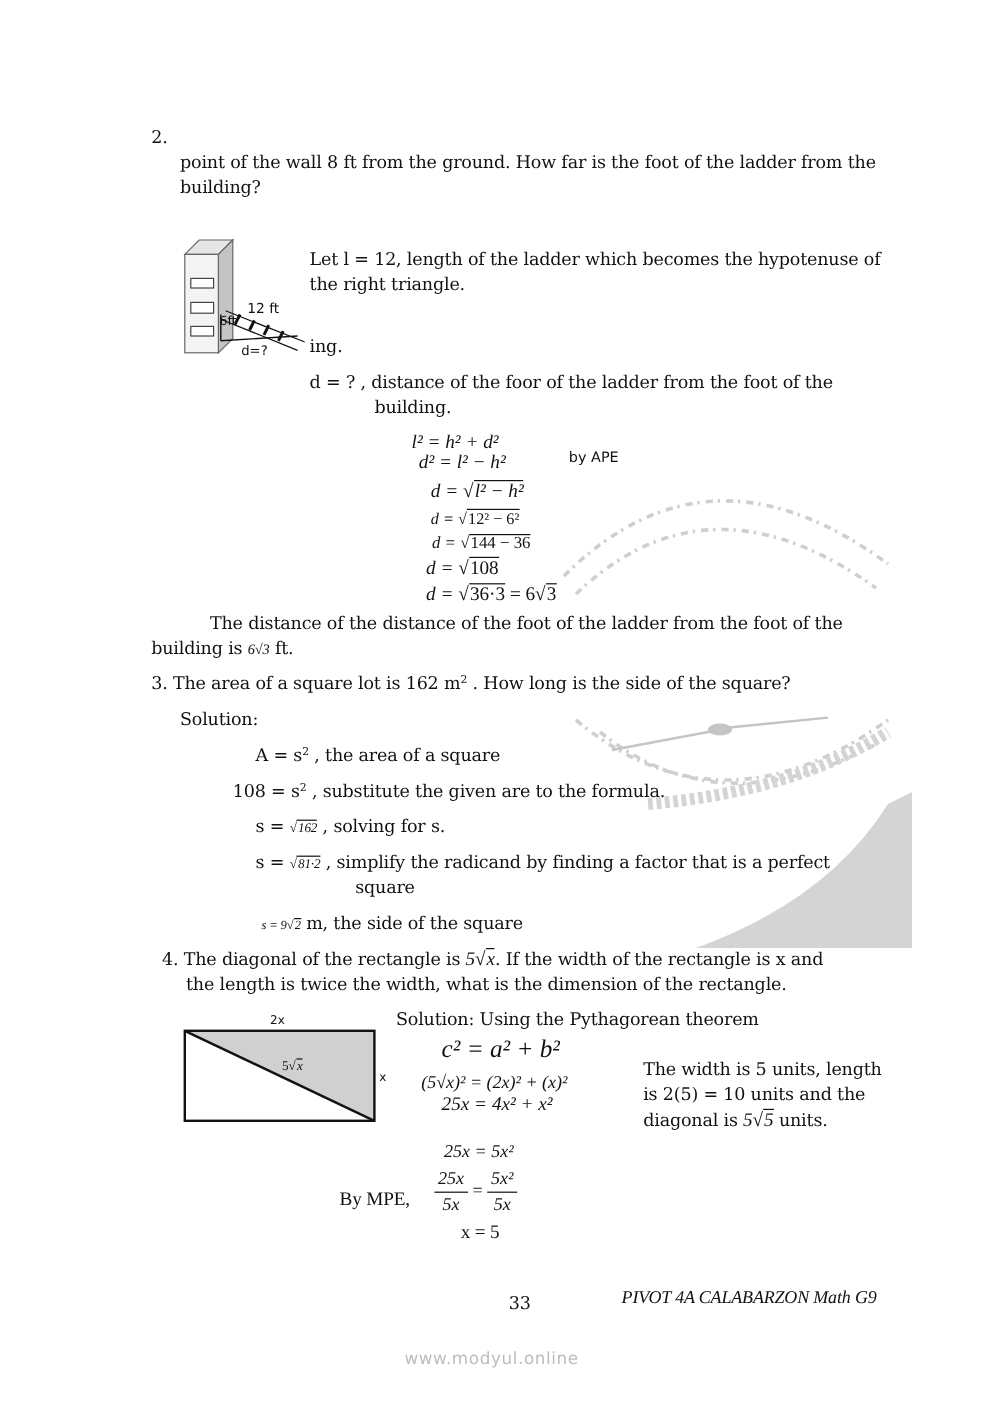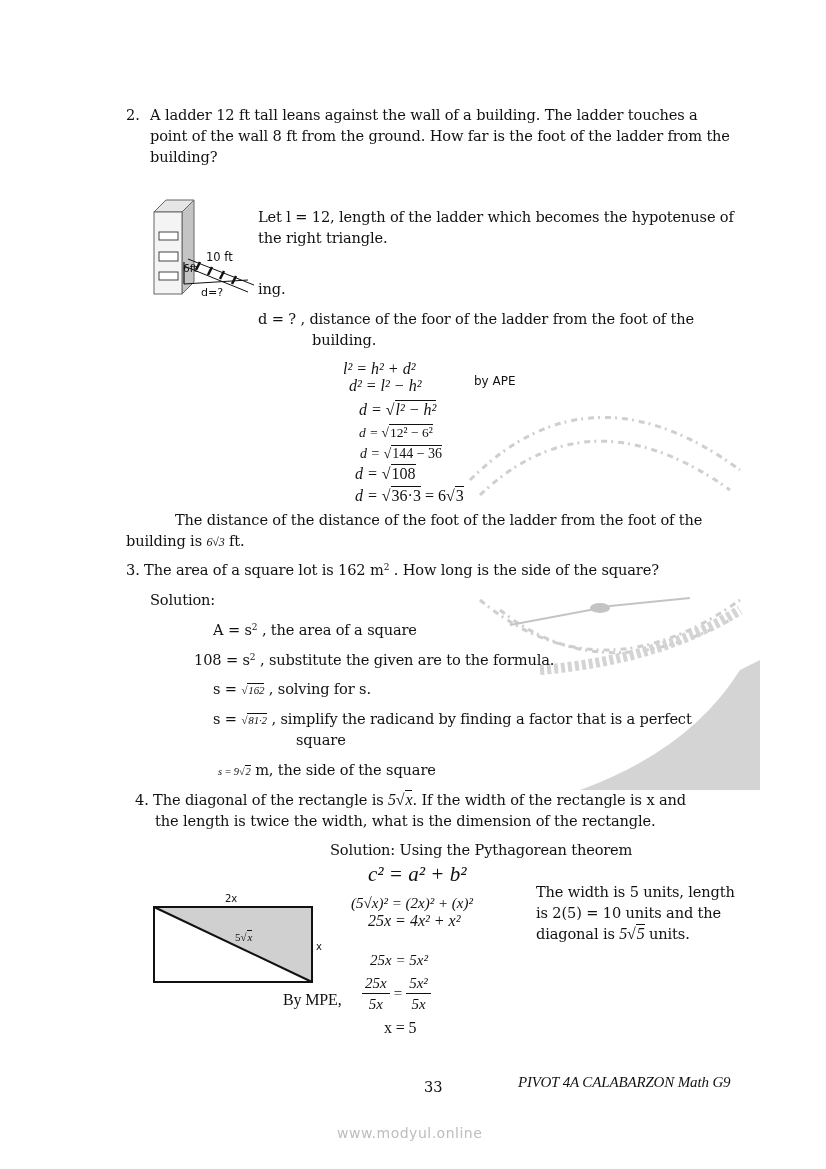--- a/index.html
+++ b/index.html
@@ -34,42 +34,41 @@
       <path d="M40 230 Q 160 330 300 230"></path>
       <path d="M60 240 Q 160 320 290 250"></path>
     </g>
     <path d="M70 255 L 150 240 L 170 236 L 250 228" stroke="#c4c4c4" stroke-width="2" fill="none"></path>
     <ellipse cx="160" cy="238" rx="10" ry="5" fill="#c4c4c4"></ellipse>
     <path d="M140 420 Q 250 380 300 300 L 320 290 L 320 420 Z" fill="#cccccc" opacity="0.85"></path>
     <path d="M100 300 Q 220 290 300 240" stroke="#d4d4d4" stroke-width="10" fill="none" stroke-dasharray="4 3"></path>
   </svg>
 
   <div class="abs txt" style="left:126px; top:104px;">2.</div>
-  <div class="abs txt" style="left:150px; top:104px;">A ladder  12 ft tall leans against the wall of a building. The ladder touches a</div>
   <div class="abs txt" style="left:150px; top:125px;">point of the wall 8 ft from the ground. How far is the foot of the ladder from the</div>
   <div class="abs txt" style="left:150px; top:146px;">building?</div>
 
   <div class="abs" style="left:148px; top:196px; width:106px; height:110px;">
     <svg width="106" height="110" viewBox="0 0 106 110">
       <polygon points="6,16 18,4 46,4 34,16" fill="#e6e6e6" stroke="#666" stroke-width="1"></polygon>
       <polygon points="34,16 46,4 46,86 34,98" fill="#c4c4c4" stroke="#666" stroke-width="1"></polygon>
       <rect x="6" y="16" width="28" height="82" fill="#f4f4f4" stroke="#666" stroke-width="1"></rect>
       <rect x="11" y="36" width="19" height="8" fill="#fff" stroke="#444" stroke-width="1"></rect>
       <rect x="11" y="56" width="19" height="9" fill="#fff" stroke="#444" stroke-width="1"></rect>
       <rect x="11" y="76" width="19" height="8" fill="#fff" stroke="#444" stroke-width="1"></rect>
       <line x1="36" y1="66" x2="36" y2="88" stroke="#111" stroke-width="1.2"></line>
       <line x1="36" y1="88" x2="100" y2="84" stroke="#111" stroke-width="1.2"></line>
       <line x1="40" y1="63" x2="106" y2="89" stroke="#111" stroke-width="1"></line>
       <line x1="36" y1="70" x2="100" y2="96" stroke="#111" stroke-width="1"></line>
       <line x1="52" y1="66" x2="48" y2="74" stroke="#111" stroke-width="2.5"></line>
       <line x1="64" y1="71" x2="60" y2="79" stroke="#111" stroke-width="2.5"></line>
       <line x1="76" y1="75" x2="72" y2="83" stroke="#111" stroke-width="2.5"></line>
       <line x1="88" y1="80" x2="84" y2="88" stroke="#111" stroke-width="2.5"></line>
     </svg>
-    <span class="abs sans" style="left:58px; top:54px; font-size:11.5px;">10 ft</span>
+    <span class="abs sans" style="left:58px; top:54px; font-size:11.5px;">12 ft</span>
     <span class="abs sans" style="left:35px; top:66px; font-size:10.5px;">6ft</span>
     <span class="abs sans" style="left:53px; top:90px; font-size:11px;">d=?</span>
   </div>
 
   <div class="abs txt" style="left:258px; top:206px;">Let l = 12, length of the ladder which becomes the hypotenuse of</div>
   <div class="abs txt" style="left:258px; top:227px;text-align:right;">the right triangle.</div>
   <div class="abs txt" style="left:258px; top:278px;">ing.</div>
   <div class="abs txt" style="left:258px; top:308px;">d = ? , distance of the foor of the ladder from the foot of the</div>
   <div class="abs txt" style="left:312px; top:329px;">building.</div>
 
@@ -117,21 +116,21 @@
   <div class="abs txt" style="left:296px; top:729px;">square</div>
   <div class="abs txt" style="left:218px; top:759px;">
     <span class="math" style="font-size:10.5px;">s = 9√</span><span class="rad math up" style="font-size:10.5px;">2</span><span>  m, the side of the square</span>
   </div>
 
   <div class="abs txt" style="left:135px; top:789px;">
     <span>4. The diagonal of the rectangle is </span><span class="math up" style="font-size:16px;">5√</span><span class="rad math" style="font-size:16px;">x</span><span>. If the width of the rectangle is x and</span>
   </div>
   <div class="abs txt" style="left:155px; top:810px;">the length is twice the width, what is the dimension of the rectangle.</div>
 
-  <div class="abs" style="left:140px; top:890px; width:190px; height:100px;">
+  <div class="abs" style="left:140px; top:842px; width:190px; height:100px;">
     <svg width="190" height="100" viewBox="0 0 190 100">
       <polygon points="14,17 172,17 172,92" fill="#d0d0d0"></polygon>
       <rect x="14" y="17" width="158" height="75" fill="none" stroke="#111" stroke-width="2"></rect>
       <line x1="14" y1="17" x2="172" y2="92" stroke="#111" stroke-width="2"></line>
     </svg>
     <span class="abs sans" style="left:85px; top:3px; font-size:10px;">2x</span>
     <span class="abs sans" style="left:176px; top:51px; font-size:10px;">x</span>
     <span class="abs math" style="left:95px; top:41px; font-size:11px;"><span class="up">5√</span><span class="rad">x</span></span>
   </div>
 

